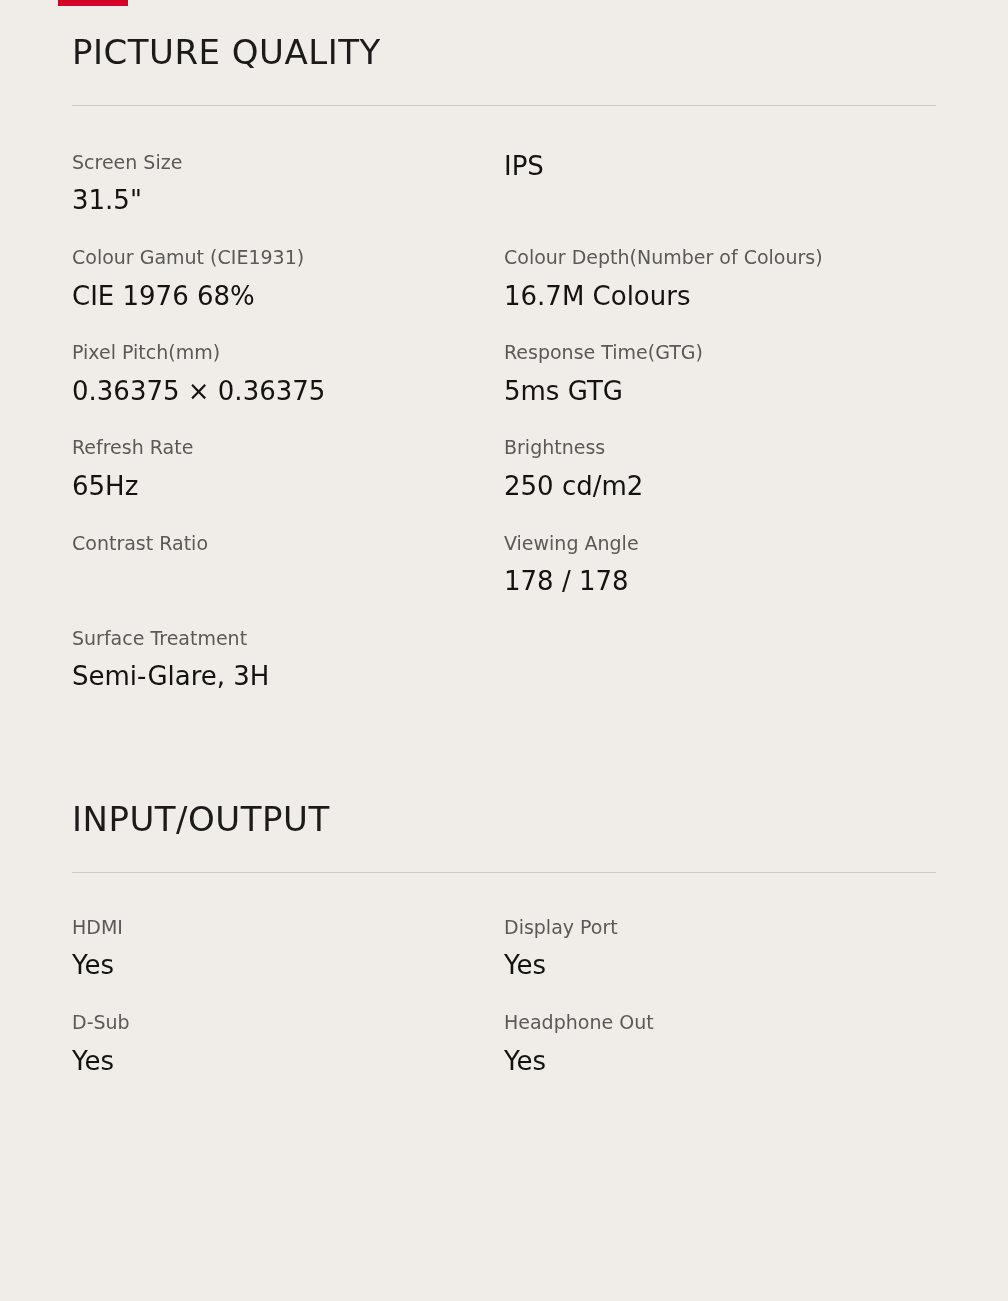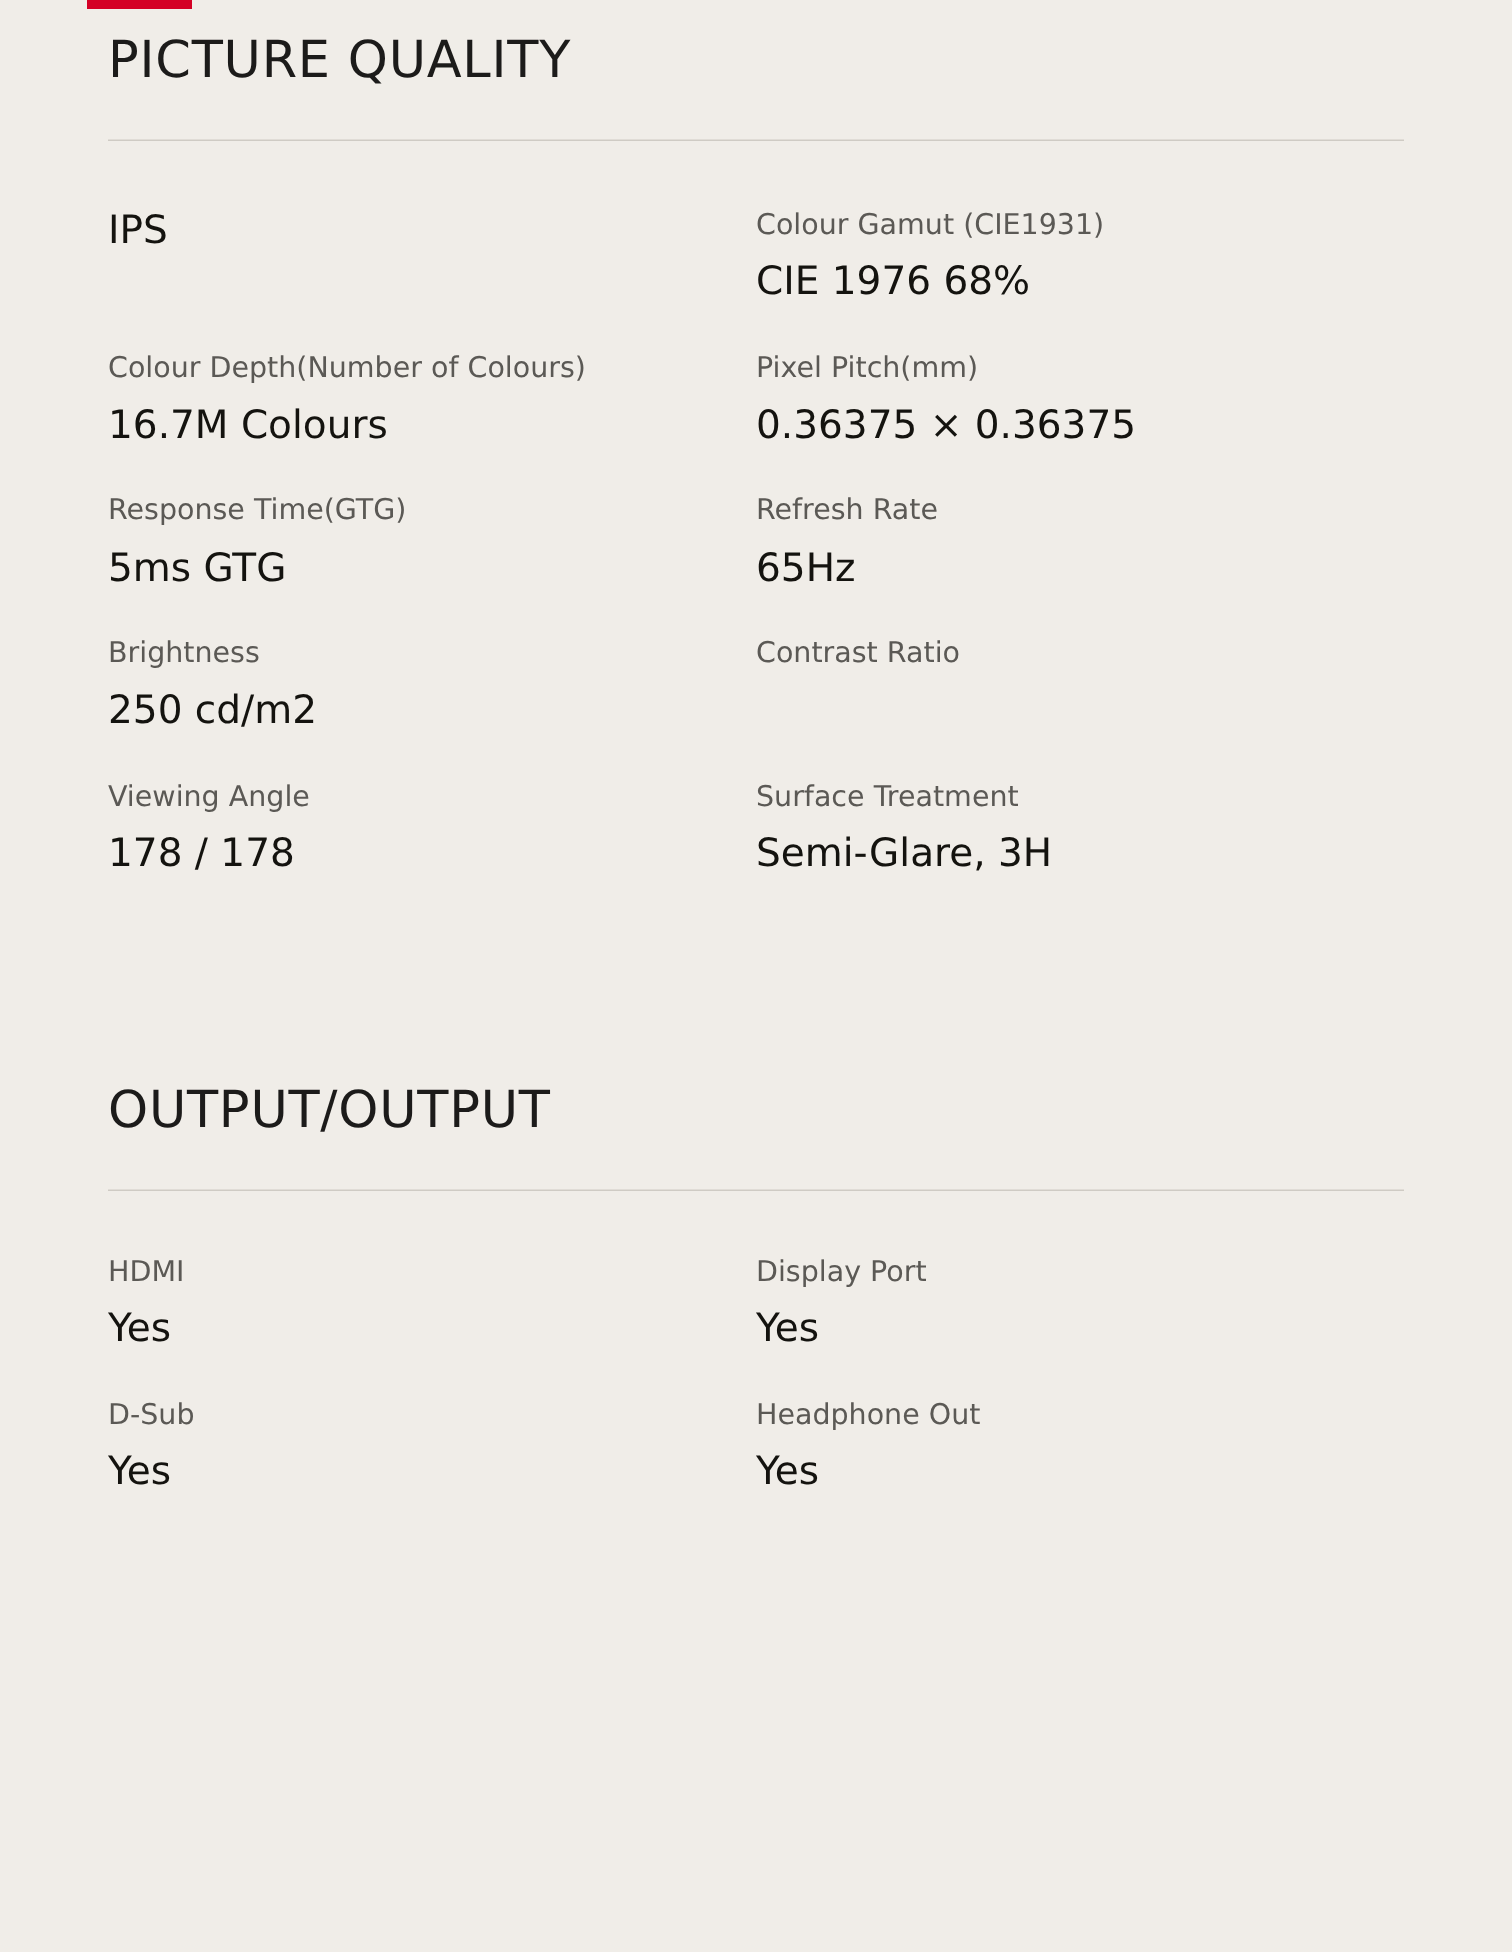--- a/index.html
+++ b/index.html
@@ -17,21 +17,21 @@
   }
   .accent-bar {
     position: absolute;
     top: 0;
     left: 58px;
     width: 70px;
     height: 6px;
     background: #d40025;
   }
   .page {
-    padding: 0 72px;
+    padding: 12px 72px;
     box-sizing: border-box;
   }
   .section {
     margin: 0;
   }
   .section-title {
     font-size: 34px;
     font-weight: 400;
     letter-spacing: 0.5px;
     color: #1c1b1a;
@@ -83,20 +83,24 @@
 <div class="accent-bar"></div>
 
 <div class="page">
 
   <div class="section picture-section">
     <h2 class="section-title">PICTURE QUALITY</h2>
     <hr class="section-rule">
     <div class="spec-grid">
 
       <div class="spec-cell">
+        <div class="spec-label">Screen Size</div>
+        <div class="spec-value">31.5"</div>
+      </div>
+      <div class="spec-cell">
         <div class="spec-value">IPS</div>
       </div>
 
       <div class="spec-cell">
         <div class="spec-label">Colour Gamut (CIE1931)</div>
         <div class="spec-value">CIE 1976 68%</div>
       </div>
       <div class="spec-cell">
         <div class="spec-label">Colour Depth(Number of Colours)</div>
         <div class="spec-value">16.7M Colours</div>
@@ -133,21 +137,21 @@
         <div class="spec-value">Semi-Glare, 3H</div>
       </div>
       <div class="spec-cell"></div>
 
     </div>
   </div>
 
   <div class="section-gap"></div>
 
   <div class="section io-section">
-    <h2 class="section-title">OUTPUT/OUTPUT</h2>
+    <h2 class="section-title">INPUT/OUTPUT</h2>
     <hr class="section-rule">
     <div class="spec-grid">
 
       <div class="spec-cell">
         <div class="spec-label">HDMI</div>
         <div class="spec-value">Yes</div>
       </div>
       <div class="spec-cell">
         <div class="spec-label">Display Port</div>
         <div class="spec-value">Yes</div>

